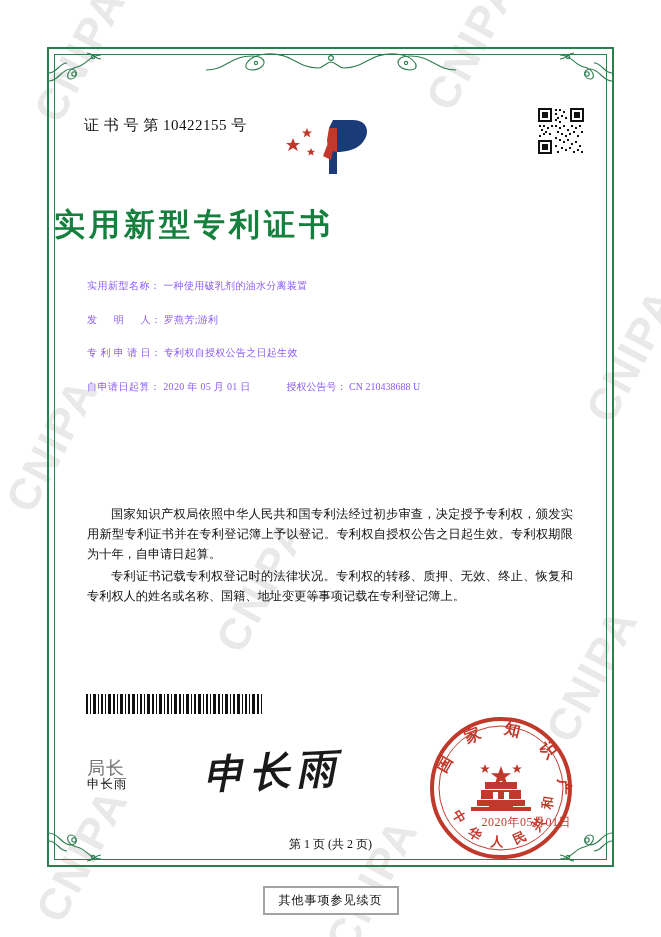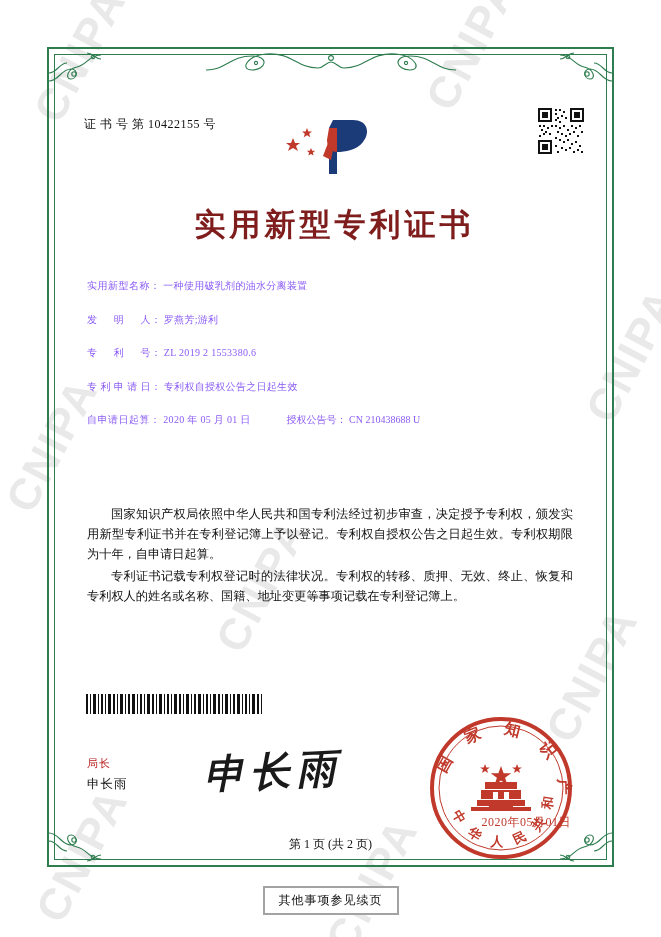--- a/index.html
+++ b/index.html
@@ -68,21 +68,21 @@
   .content {
     position: absolute;
     left: 54px; top: 54px;
     width: 553px; height: 806px;
     z-index: 4;
   }
 
   .cert-no {
     position: absolute;
     left: 30px; top: 62px;
-    font-size: 12px;
+    font-size: 15px;
     color: #111;
     letter-spacing: 0.5px;
     font-family: "Liberation Serif", serif;
   }
 
   .qr {
     position: absolute;
     right: 22px; top: 53px;
     width: 48px; height: 48px;
   }
@@ -90,28 +90,27 @@
   .logo {
     position: absolute;
     left: 50%;
     transform: translateX(-50%);
     top: 62px;
     width: 120px; height: 62px;
   }
 
   .title {
     position: absolute;
-    left: 8px; right: 0;
+    left: 0; right: 0;
     top: 150px;
-    text-align: center;
     font-family: "DejaVu Serif", serif;
     font-weight: bold;
     font-size: 31px;
     letter-spacing: 4px;
-    color: #7f1d1d;
+    color: #15803d;
   }
 
   .fields {
     position: absolute;
     left: 33px;
     top: 224px;
     width: 490px;
     font-size: 10px;
     color: #8b5cf6;
   }
@@ -166,23 +165,23 @@
     left: 32px;
     top: 640px;
     height: 20px;
     width: 176px;
   }
 
   .chief-label {
     position: absolute;
     left: 33px;
     top: 702px;
-    font-size: 11px;
+    font-size: 18px;
     letter-spacing: 1px;
-    color: #b91c1c;
+    color: #737373;
   }
   .chief-name {
     position: absolute;
     left: 33px;
     top: 722px;
     font-size: 12.5px;
     letter-spacing: 1px;
     color: #111;
   }
   .signature {
@@ -395,21 +394,20 @@
           <polygon points="40,32 41.2,34.8 44.2,34.8 41.8,36.7 42.7,39.6 40,37.9 37.3,39.6 38.2,36.7 35.8,34.8 38.8,34.8"></polygon>
         </g>
       </svg>
     </div>
 
     <div class="title">实用新型专利证书</div>
 
     <div class="fields" id="fields-container">
         <div class="field-row"><span class="f-label" style="width: auto;">实用新型名称：</span><span class="f-value"> 一种使用破乳剂的油水分离装置</span></div>
         <div class="field-row"><span class="f-label spread" style="width: 64px;">发明人</span><span>：</span><span class="f-value"> 罗燕芳;游利</span></div>
-        <div class="field-row"><span class="f-label spread" style="width: 64px;">专利号</span><span>：</span><span class="f-value"> ZL 2019 2 1553380.6</span></div>
         <div class="field-row"><span class="f-label spread" style="width: 64px;">专利申请日</span><span>：</span><span class="f-value"> 专利权自授权公告之日起生效</span></div>
         <div class="field-row"><span class="f-label" style="width: auto;">自申请日起算：</span><span class="f-value"> 2020 年 05 月 01 日</span><span class="inline-extra">授权公告号： CN 210438688 U</span></div>
       </div>
 
     <div class="paras" id="paras-container">
         <p>国家知识产权局依照中华人民共和国专利法经过初步审查，决定授予专利权，颁发实用新型专利证书并在专利登记簿上予以登记。专利权自授权公告之日起生效。专利权期限为十年，自申请日起算。</p>
         <p>专利证书记载专利权登记时的法律状况。专利权的转移、质押、无效、终止、恢复和专利权人的姓名或名称、国籍、地址变更等事项记载在专利登记簿上。</p>
       </div>
 
     <div class="barcode">

